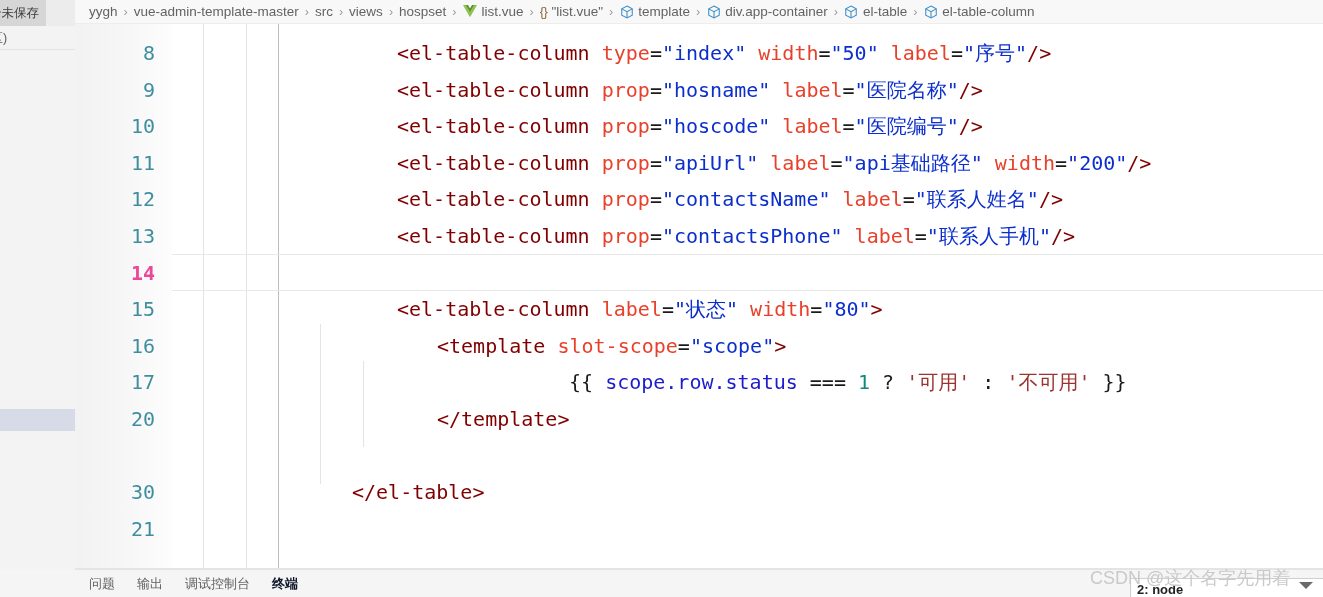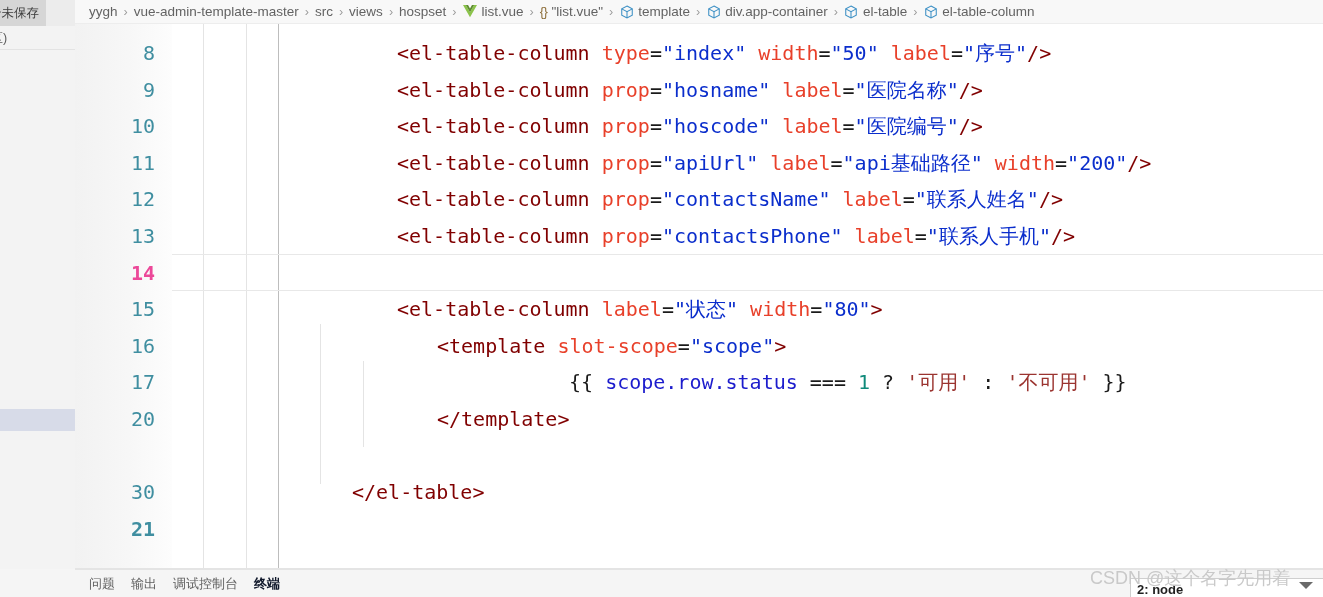--- a/index.html
+++ b/index.html
@@ -94,21 +94,21 @@
   .t-sq{color:#9b3430;}
   .t-plain{color:#1a1a1a;}
 
   
   .panel{
     position:absolute;left:75px;top:569px;width:1248px;height:28px;
     background:#f5f5f5;border-top:1px solid #e4e4e4;
     overflow:hidden;
   }
   .panel-tabs{
-    position:absolute;left:14px;top:5px;display:flex;gap:16px;
+    position:absolute;left:14px;top:5px;display:flex;gap:22px;
     font-size:13px;color:#5f5f5f;white-space:nowrap;
   }
   .panel-tab.active{color:#0f172a;font-weight:bold;}
   .panel-left-edge{
     position:absolute;left:0;top:0;width:75px;height:28px;background:#f5f5f5;
   }
   .term-select{
     position:absolute;left:1055px;top:8px;width:200px;height:22px;
     border:1px solid #cfcfcf;background:#ffffff;border-radius:1px;
     font-size:13px;color:#1f1f1f;font-weight:bold;
@@ -255,21 +255,21 @@
         <div class="line" style="top: 157.4px;"><span class="ln">12</span><span class="code" style="left: 322px;"><span class="t-tag">&lt;el-table-column </span><span class="t-attr">prop</span><span class="t-punc">=</span><span class="t-str">"contactsName"</span><span class="t-plain"> </span><span class="t-attr">label</span><span class="t-punc">=</span><span class="t-str">"联系人姓名"</span><span class="t-tag">/&gt;</span></span></div>
         <div class="line" style="top: 194px;"><span class="ln">13</span><span class="code" style="left: 322px;"><span class="t-tag">&lt;el-table-column </span><span class="t-attr">prop</span><span class="t-punc">=</span><span class="t-str">"contactsPhone"</span><span class="t-plain"> </span><span class="t-attr">label</span><span class="t-punc">=</span><span class="t-str">"联系人手机"</span><span class="t-tag">/&gt;</span></span></div>
         <div class="line" style="top: 230.6px;"><span class="ln active">14</span><span class="code" style="left: 322px;"></span></div>
         <div class="curline-top" style="top: 229.6px;"></div>
         <div class="curline-bot" style="top: 266.2px;"></div>
         <div class="line" style="top: 267.2px;"><span class="ln">15</span><span class="code" style="left: 322px;"><span class="t-tag">&lt;el-table-column </span><span class="t-attr">label</span><span class="t-punc">=</span><span class="t-str">"状态"</span><span class="t-plain"> </span><span class="t-attr">width</span><span class="t-punc">=</span><span class="t-str">"80"</span><span class="t-tag">&gt;</span></span></div>
         <div class="line" style="top: 303.8px;"><span class="ln">16</span><span class="code" style="left: 362px;"><span class="t-tag">&lt;template </span><span class="t-attr">slot-scope</span><span class="t-punc">=</span><span class="t-str">"scope"</span><span class="t-tag">&gt;</span></span></div>
         <div class="line" style="top: 340.4px;"><span class="ln">17</span><span class="code" style="left: 494px;"><span class="t-punc">{{ </span><span class="t-expr">scope.row.status</span><span class="t-punc"> === </span><span class="t-num">1</span><span class="t-punc"> ? </span><span class="t-sq">'可用'</span><span class="t-punc"> : </span><span class="t-sq">'不可用'</span><span class="t-punc"> }}</span></span></div>
         <div class="line" style="top: 377px;"><span class="ln">20</span><span class="code" style="left: 362px;"><span class="t-tag">&lt;/template&gt;</span></span></div>
         <div class="line" style="top: 450.2px;"><span class="ln">30</span><span class="code" style="left: 277px;"><span class="t-tag">&lt;/el-table&gt;</span></span></div>
-        <div class="line" style="top: 486.8px; font-weight: bold;"><span class="ln">21</span><span class="code" style="left: 277px;"></span></div>
+        <div class="line" style="top: 486.8px;"><span class="ln">21</span><span class="code" style="left: 277px;"></span></div>
       </div>
   </div>
 
   <div class="panel-divider"></div>
   <div class="panel-left-edge" style="top:569px;"></div>
   <div class="panel">
     <div class="panel-tabs">
       <span class="panel-tab">问题</span>
       <span class="panel-tab">输出</span>
       <span class="panel-tab">调试控制台</span>

